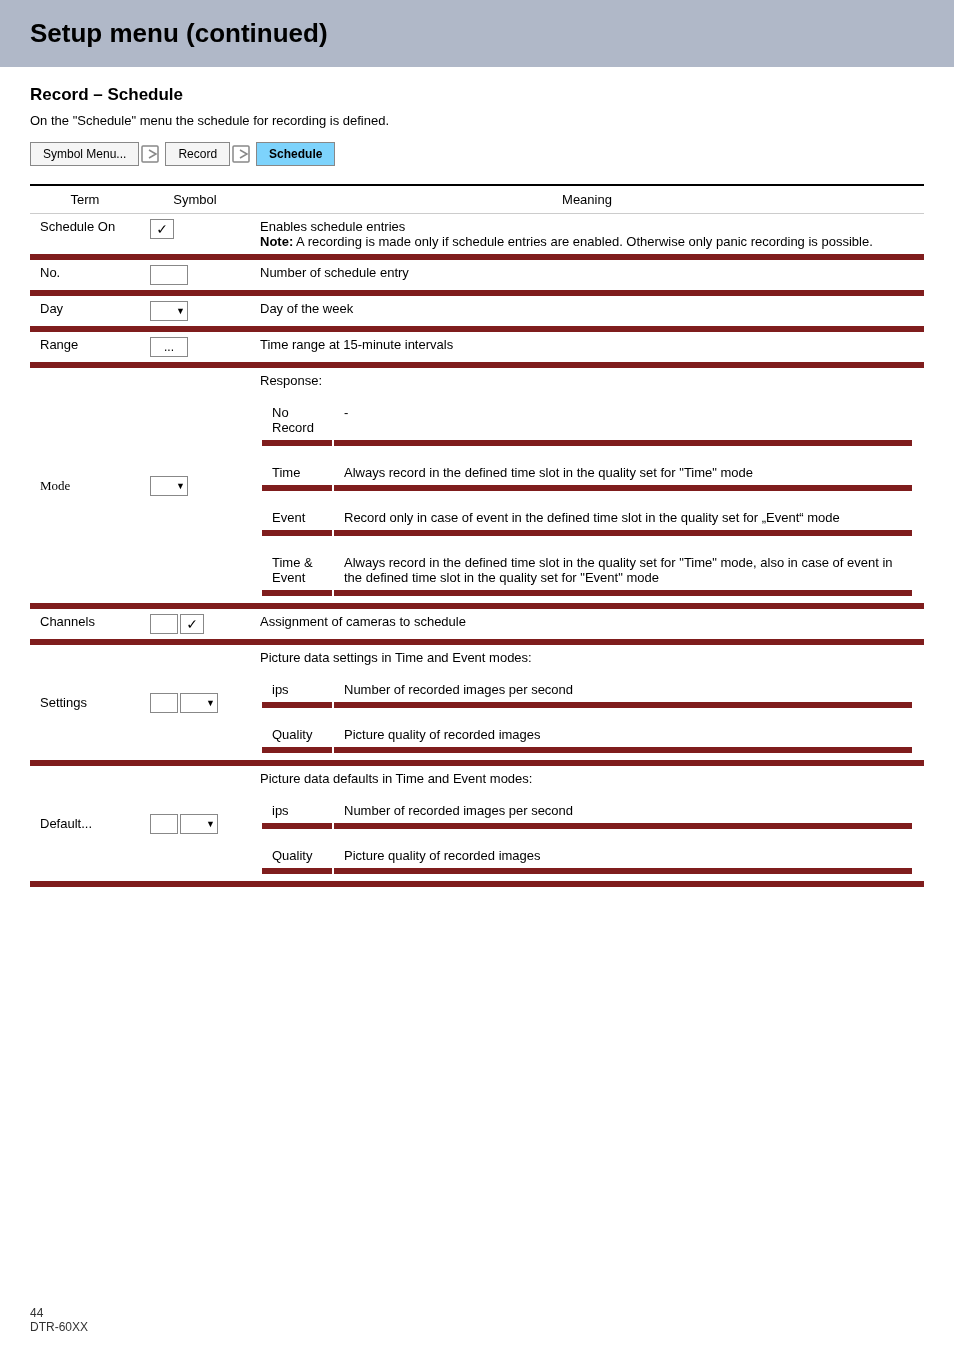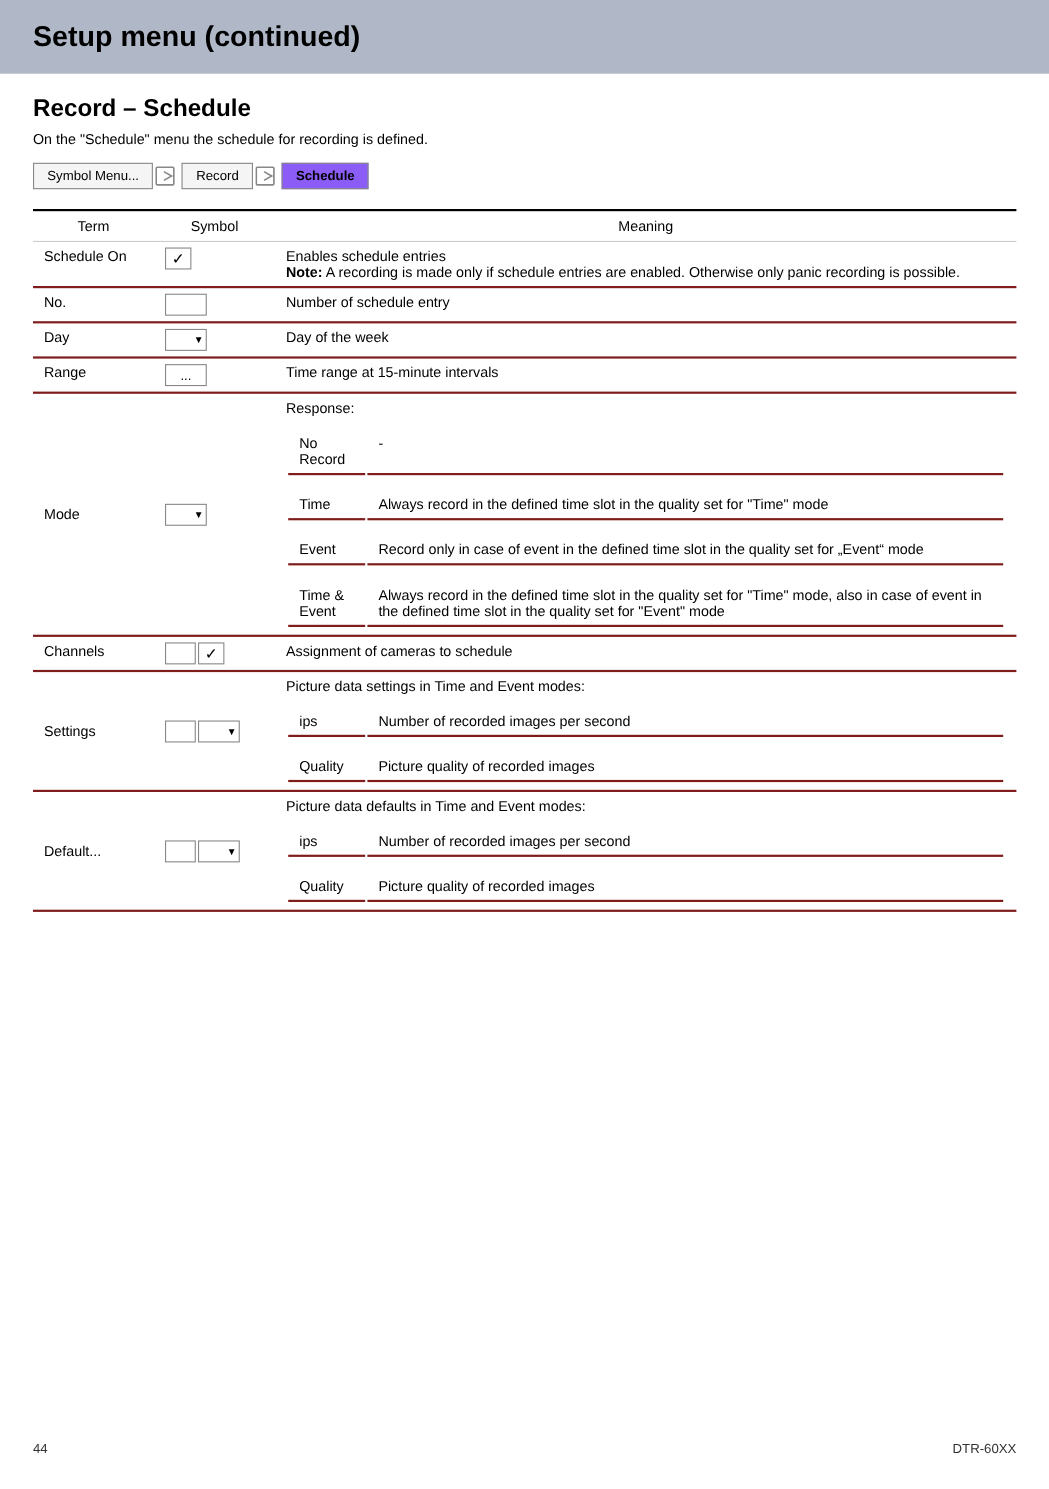--- a/index.html
+++ b/index.html
@@ -22,21 +22,21 @@
       font-size: 26px;
       font-weight: bold;
       color: #000;
     }
 
     .page-content {
       padding: 18px 30px 30px 30px;
     }
 
     .section-title {
-      font-size: 22px;
+      font-size: 17px;
       font-weight: bold;
       margin-bottom: 8px;
     }
 
     .intro-text {
       font-size: 13px;
       margin-bottom: 14px;
     }
 
     .breadcrumb-row {
@@ -47,21 +47,21 @@
     }
 
     .breadcrumb-item {
       border: 1px solid #888;
       padding: 4px 12px;
       font-size: 12px;
       background: #f5f5f5;
     }
 
     .breadcrumb-item.active {
-      background: #8b5cf6;
+      background: #7dd3fc;
       font-weight: bold;
     }
 
     .breadcrumb-arrow {
       font-size: 18px;
       color: #555;
       margin: 0 2px;
       display: flex;
       align-items: center;
     }
@@ -83,21 +83,21 @@
       font-weight: normal;
       border-top: 2px solid #000;
       border-bottom: 1px solid #ccc;
       padding: 6px 10px;
       background: #fff;
     }
 
     table.main-table td {
       vertical-align: top;
       padding: 5px 10px;
-      border-bottom: 2px solid #7f1d1d;
+      border-bottom: 6px solid #7f1d1d;
     }
 
     .col-term { width: 110px; }
     .col-symbol { width: 110px; }
     .col-meaning { width: auto; }
 
     .symbol-box {
       display: inline-block;
       border: 1px solid #888;
       width: 38px;
@@ -162,27 +162,28 @@
       vertical-align: middle;
     }
 
     .note-bold {
       font-weight: bold;
       text-align: right;
     }
 
     .page-footer {
       position: absolute;
-      bottom: 30px;
+      bottom: 20px;
       left: 30px;
       right: 30px;
       display: flex;
       justify-content: space-between;
       font-size: 12px;
       color: #333;
+      flex-direction: column;
     }
 
     .inner-table {
       width: 100%;
     }
     .inner-table td {
       border: none;
       padding: 2px 0;
       vertical-align: top;
     }
@@ -258,21 +259,21 @@
 
       <tr>
         <td class="col-term">Range</td>
         <td class="col-symbol">
           <span class="symbol-ellipsis">...</span>
         </td>
         <td class="col-meaning">Time range at 15-minute intervals</td>
       </tr>
 
       <tr>
-        <td class="col-term" rowspan="5" style="vertical-align:middle;">Mode</td>
+        <td class="col-term" rowspan="5" style="vertical-align:middle;font-family:Liberation Serif, serif;">Mode</td>
         <td class="col-symbol" rowspan="5" style="vertical-align:middle;">
           <span class="symbol-dropdown">
             <span class="arrow-down">▼</span>
           </span>
         </td>
         <td class="col-meaning" style="border-bottom:none;">Response:</td>
       </tr>
       <tr>
         <td class="col-meaning" style="border-bottom:none;">
           <table class="inner-table">

